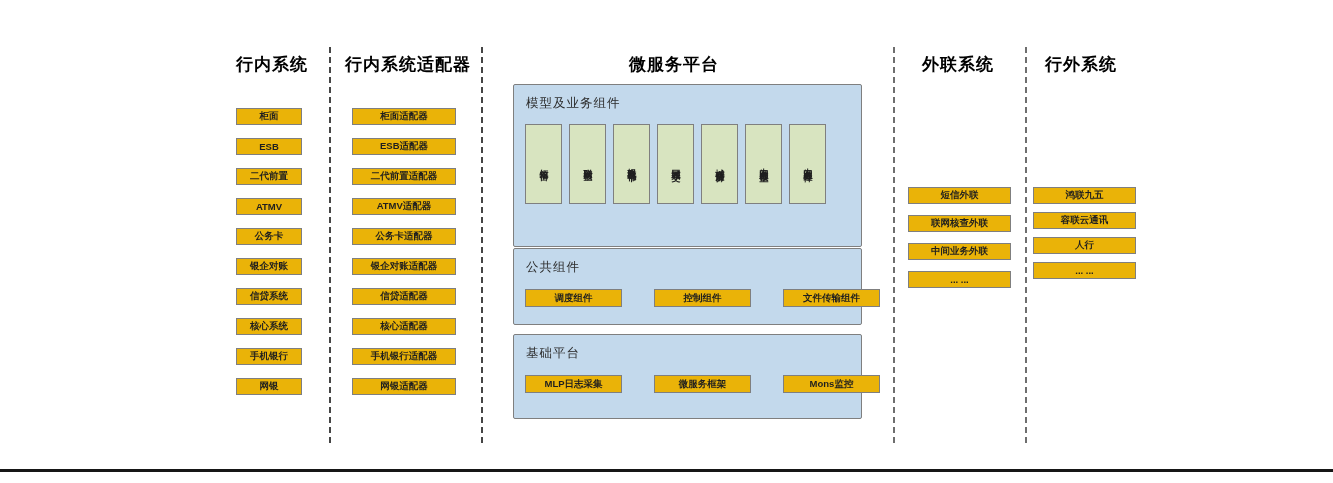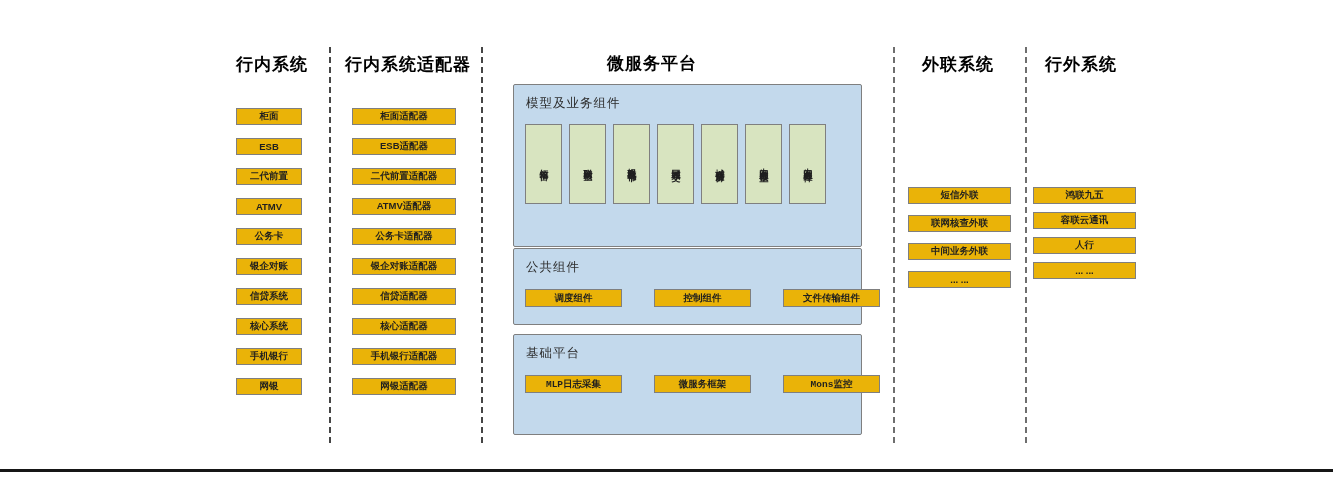--- a/index.html
+++ b/index.html
@@ -20,21 +20,21 @@
     font-size: 17px;
     font-weight: 700;
     color: #000000;
     text-align: center;
     letter-spacing: 1px;
     line-height: 24px;
     white-space: nowrap;
   }
   .hd-inbank   { left: 212px; width: 120px; }
   .hd-adapter  { left: 338px; width: 140px; }
-  .hd-platform { left: 592px; width: 120px; font-family: Liberation Mono, monospace; }
+  .hd-platform { left: 614px; width: 120px; }
   .hd-ext      { left: 898px; width: 120px; }
   .hd-out      { left: 1021px; width: 120px; }
 
   
   .divider {
     position: absolute;
     top: 47px;
     height: 396px;
     width: 0;
     border-left: 2px dashed #454545;
@@ -72,21 +72,21 @@
   .panel {
     position: absolute;
     left: 513px;
     width: 349px;
     background: #c3d9ec;
     border: 1px solid #7f7f7f;
     border-radius: 2px;
   }
   .panel-a { top: 84px;  height: 163px; }
   .panel-b { top: 248px; height: 77px; }
-  .panel-c { top: 334px; height: 101px; font-family: Liberation Mono, monospace; }
+  .panel-c { top: 334px; height: 85px; }
   .panel-title {
     position: absolute;
     top: 10px;
     left: 12px;
     font-size: 12.5px;
     color: #2d2d2d;
     letter-spacing: 1px;
     white-space: nowrap;
   }
   .vrow {

